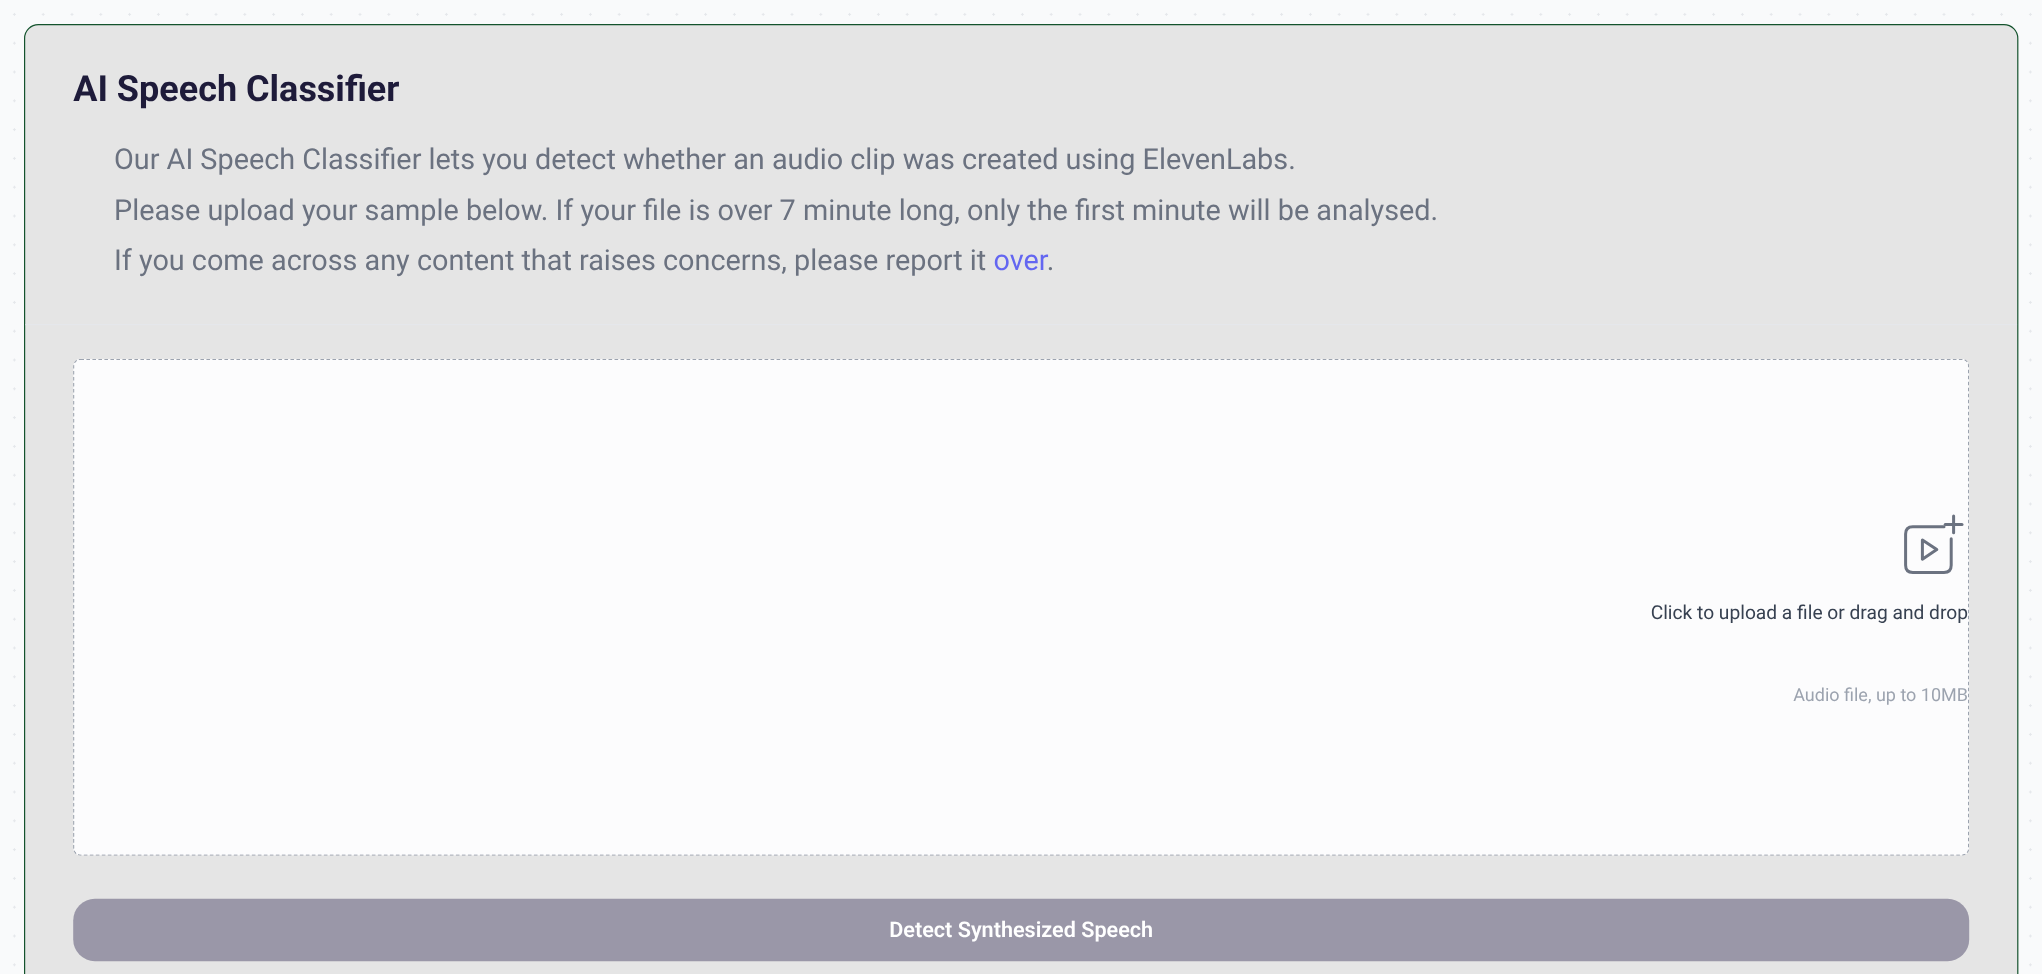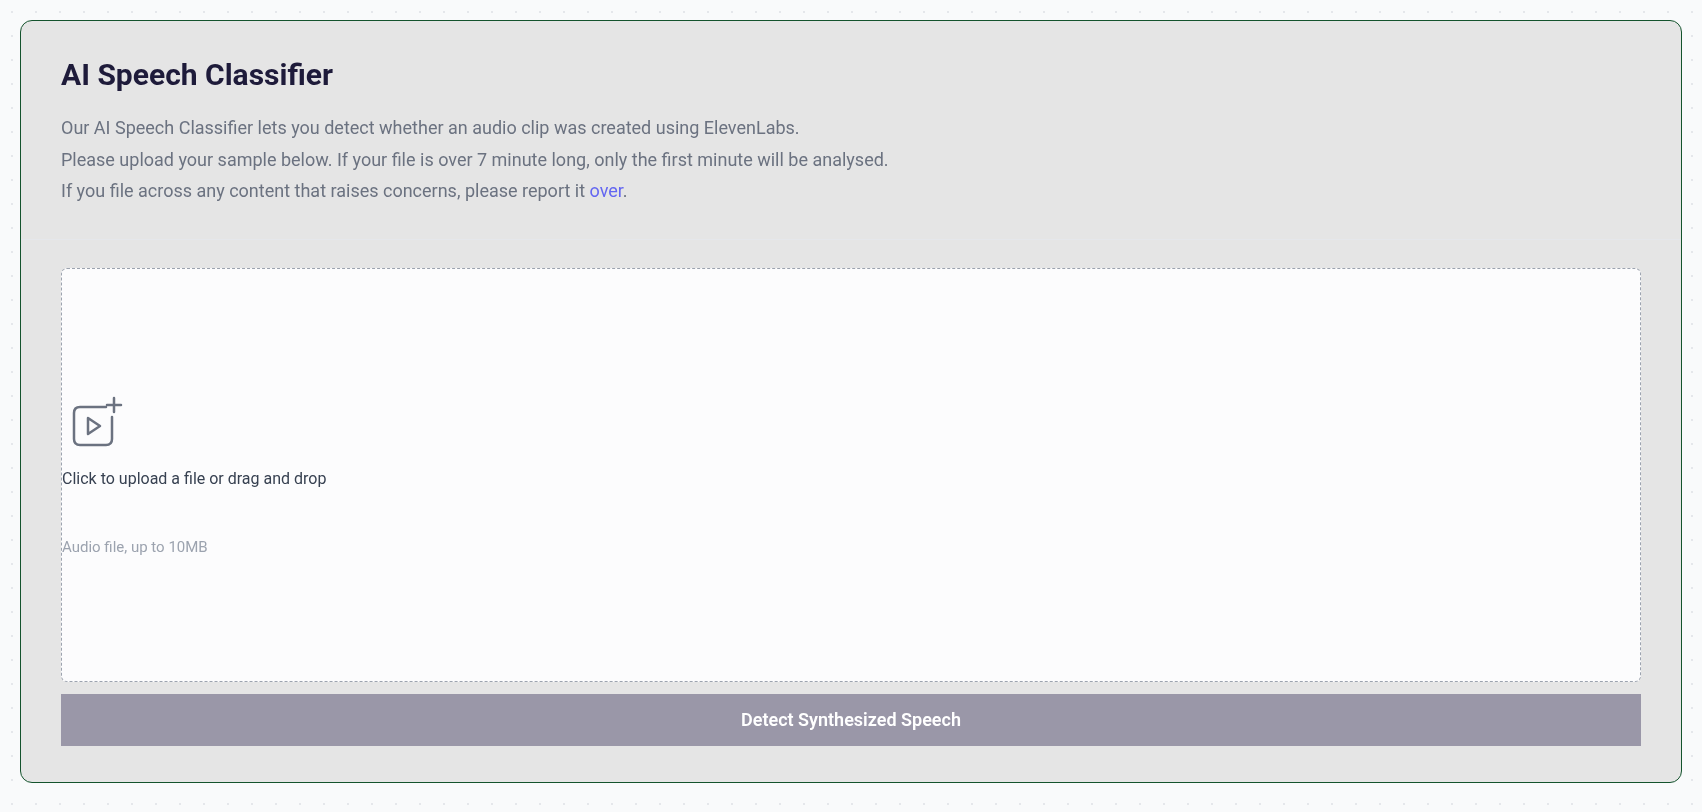--- a/index.html
+++ b/index.html
@@ -29,85 +29,86 @@
       padding: 36px 40px 32px 40px;
       border-bottom: 1px solid #e5e7eb;
     }
     .title {
       font-size: 30px;
       font-weight: 700;
       color: #1e1b3a;
       margin-bottom: 20px;
     }
     .description {
-      font-size: 18px;
+      font-size: 24px;
       line-height: 1.75;
       color: #6b7280;
+      margin-left: 34px;
     }
     .description .line {
       display: block;
     }
     .link {
       color: #6366f1;
       text-decoration: none;
       cursor: pointer;
     }
     .card-body {
       padding: 28px 40px 36px 40px;
     }
     .dropzone {
       border: 1.5px dashed #9ca3af;
       border-radius: 6px;
       height: 414px;
       display: flex;
       flex-direction: column;
-      align-items: flex-start;
+      align-items: flex-end;
       justify-content: center;
       cursor: pointer;
       background: #fcfcfd;
     }
     .upload-icon-wrap {
       margin-bottom: 8px;
       color: #6b7280;
     }
     .dropzone-text {
       font-size: 16px;
       color: #374151;
       margin-bottom: 6px;
     }
     .dropzone-subtext {
       font-size: 15px;
       color: #9ca3af;
       margin-top: 44px;
     }
     .detect-button {
-      margin-top: 12px;
+      margin-top: 36px;
       width: 100%;
       height: 52px;
       background: #9a97a8;
       color: #ffffff;
       border: none;
-      border-radius: 0;
+      border-radius: 18px;
       font-size: 18px;
       font-weight: 600;
       cursor: pointer;
       font-family: inherit;
     }
   </style>
 </head>
 <body>
 
 <div class="card">
   <div class="card-header">
     <h1 class="title">AI Speech Classifier</h1>
     <div class="description">
       <span class="line">Our AI Speech Classifier lets you detect whether an audio clip was created using ElevenLabs.</span>
       <span class="line">Please upload your sample below. If your file is over 7 minute long, only the first minute will be analysed.</span>
       <span class="line">
-        <span>If you file across any content that raises concerns, please report it </span><a class="link">over</a><span>.</span>
+        <span>If you come across any content that raises concerns, please report it </span><a class="link">over</a><span>.</span>
       </span>
     </div>
   </div>
   <div class="card-body">
     <div class="dropzone">
       <div class="upload-icon-wrap">
         <svg width="64" height="64" viewBox="0 0 64 64" fill="none" stroke="currentColor" stroke-width="2.5" stroke-linecap="round" stroke-linejoin="round">
           <path d="M44 14 L18 14 Q12 14 12 20 L12 46 Q12 52 18 52 L44 52 Q50 52 50 46 L50 24"></path>
           <path d="M52 5 L52 19"></path>
           <path d="M45 12 L59 12"></path>

